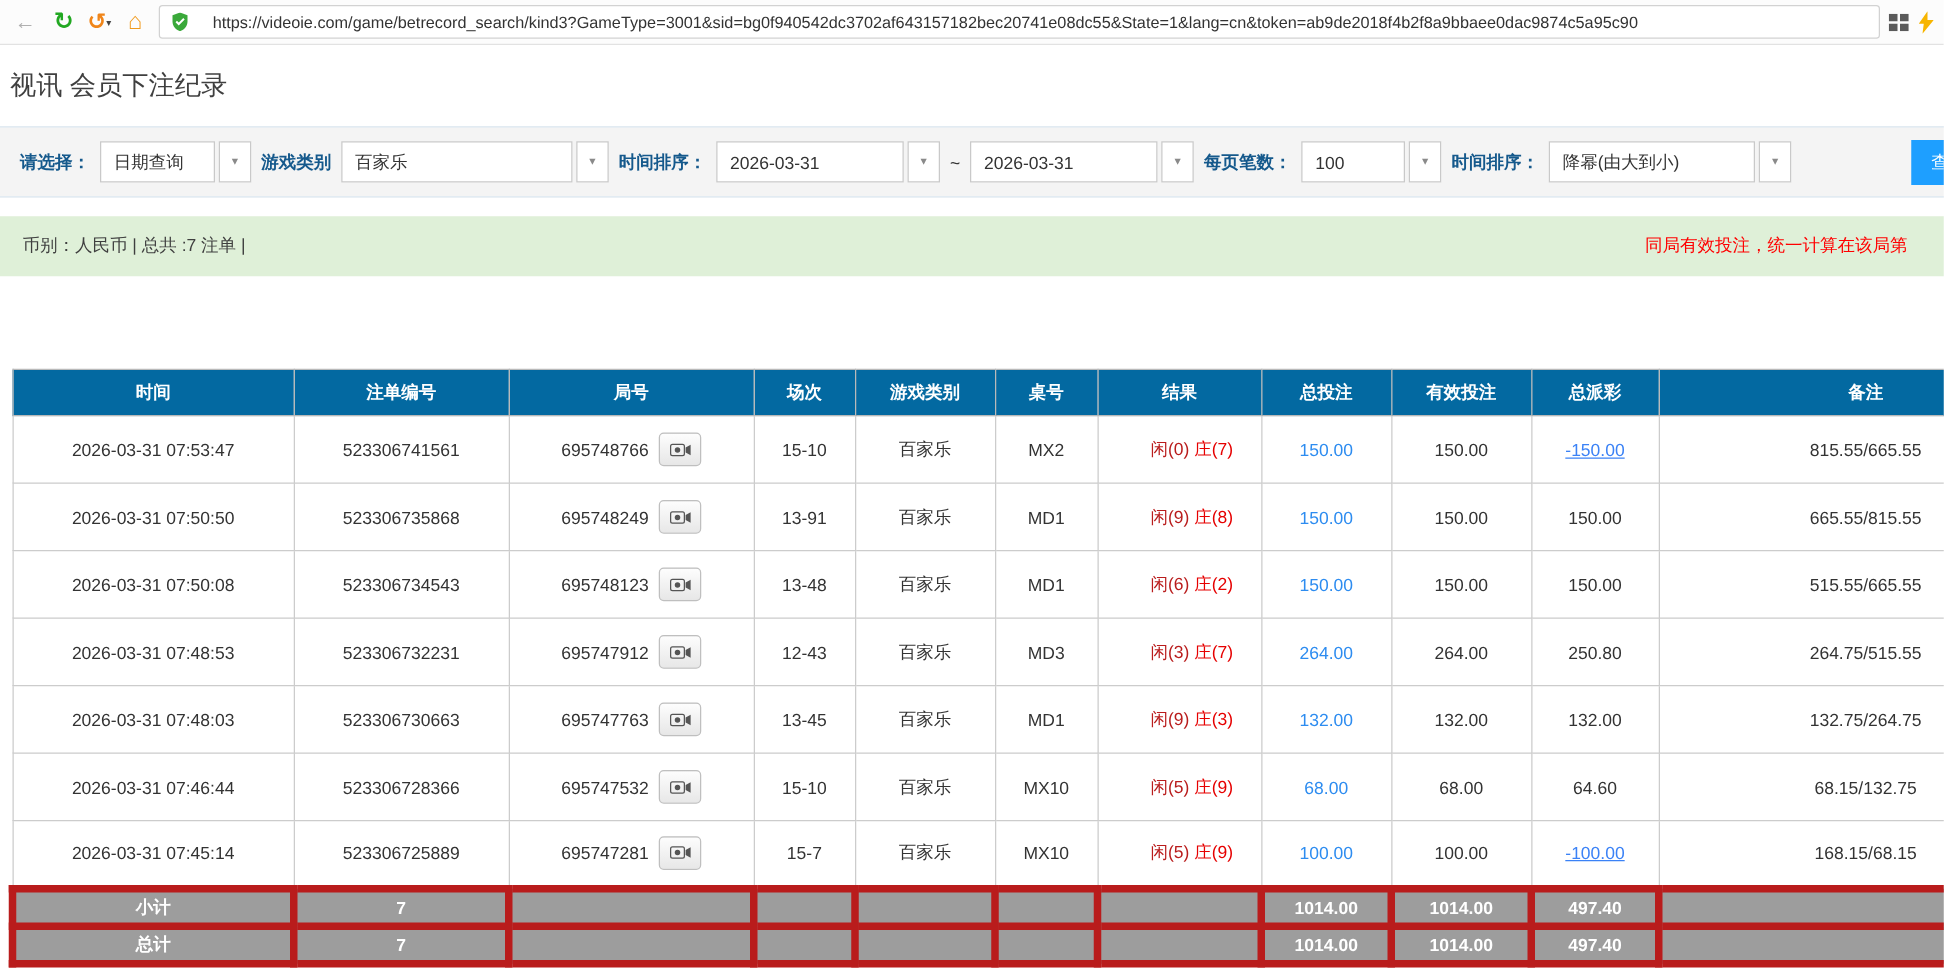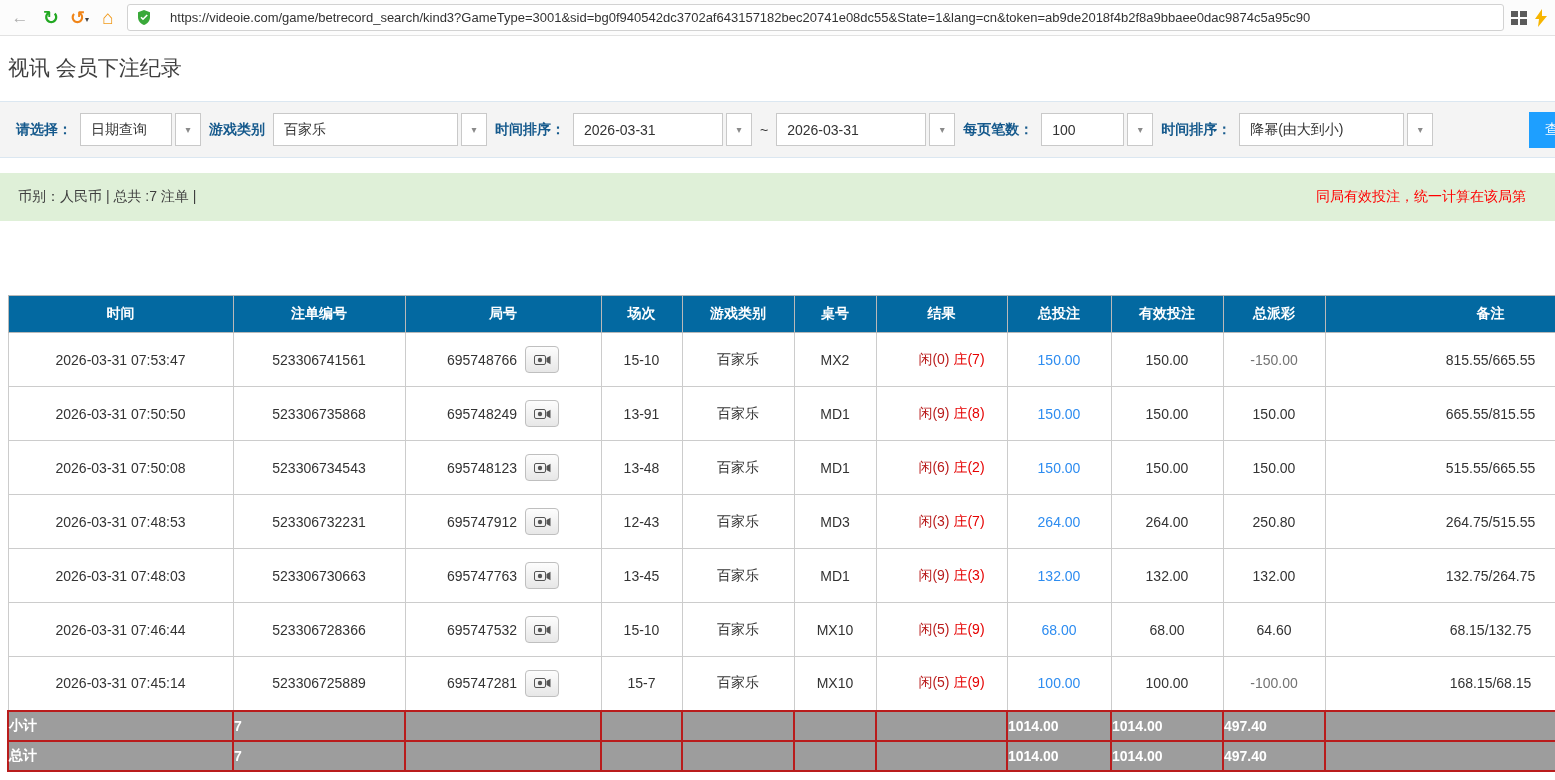--- a/index.html
+++ b/index.html
@@ -52,23 +52,23 @@
   .summary-right { position:absolute; left:1316px; color:#ff0000; white-space:nowrap; }
 
   
   .bet-table { width:1648px; margin:74px 0 0 7px; border-collapse:collapse;
     table-layout:fixed; font-size:14px; color:#333; }
   .bet-table th { background:#0369a1; color:#fff; font-weight:bold; height:37px;
     border:1px solid #b9b9b9; text-align:center; }
   .bet-table tbody td { background:#fff; border:1px solid #ccc; height:54px;
     text-align:center; vertical-align:middle; }
   .bet-table tfoot td { background:#9d9d9d; color:#fff; font-weight:bold; height:30px;
-    border:2px solid #b91c1c; text-align:left; }
+    border:6px solid #b91c1c; text-align:center; }
   td.blue { color:#2d8cf0; }
-  td.payout.neg { color:#737373; }
+  td.payout.neg { color:#3b82f6;text-decoration:underline; }
   .player { color:#b91c1c;margin-left:20px; }
   .banker { color:#e60000; }
   .round-cell-inner { display:inline-flex; align-items:center; gap:8px; }
   .icon-btn { width:34px; height:27px; border:1px solid #bfbfbf; border-radius:4px;
     background:linear-gradient(#fdfdfd,#e7e7e7); display:inline-flex; align-items:center;
     justify-content:center; cursor:pointer; }
 </style>
 </head>
 <body>
 

